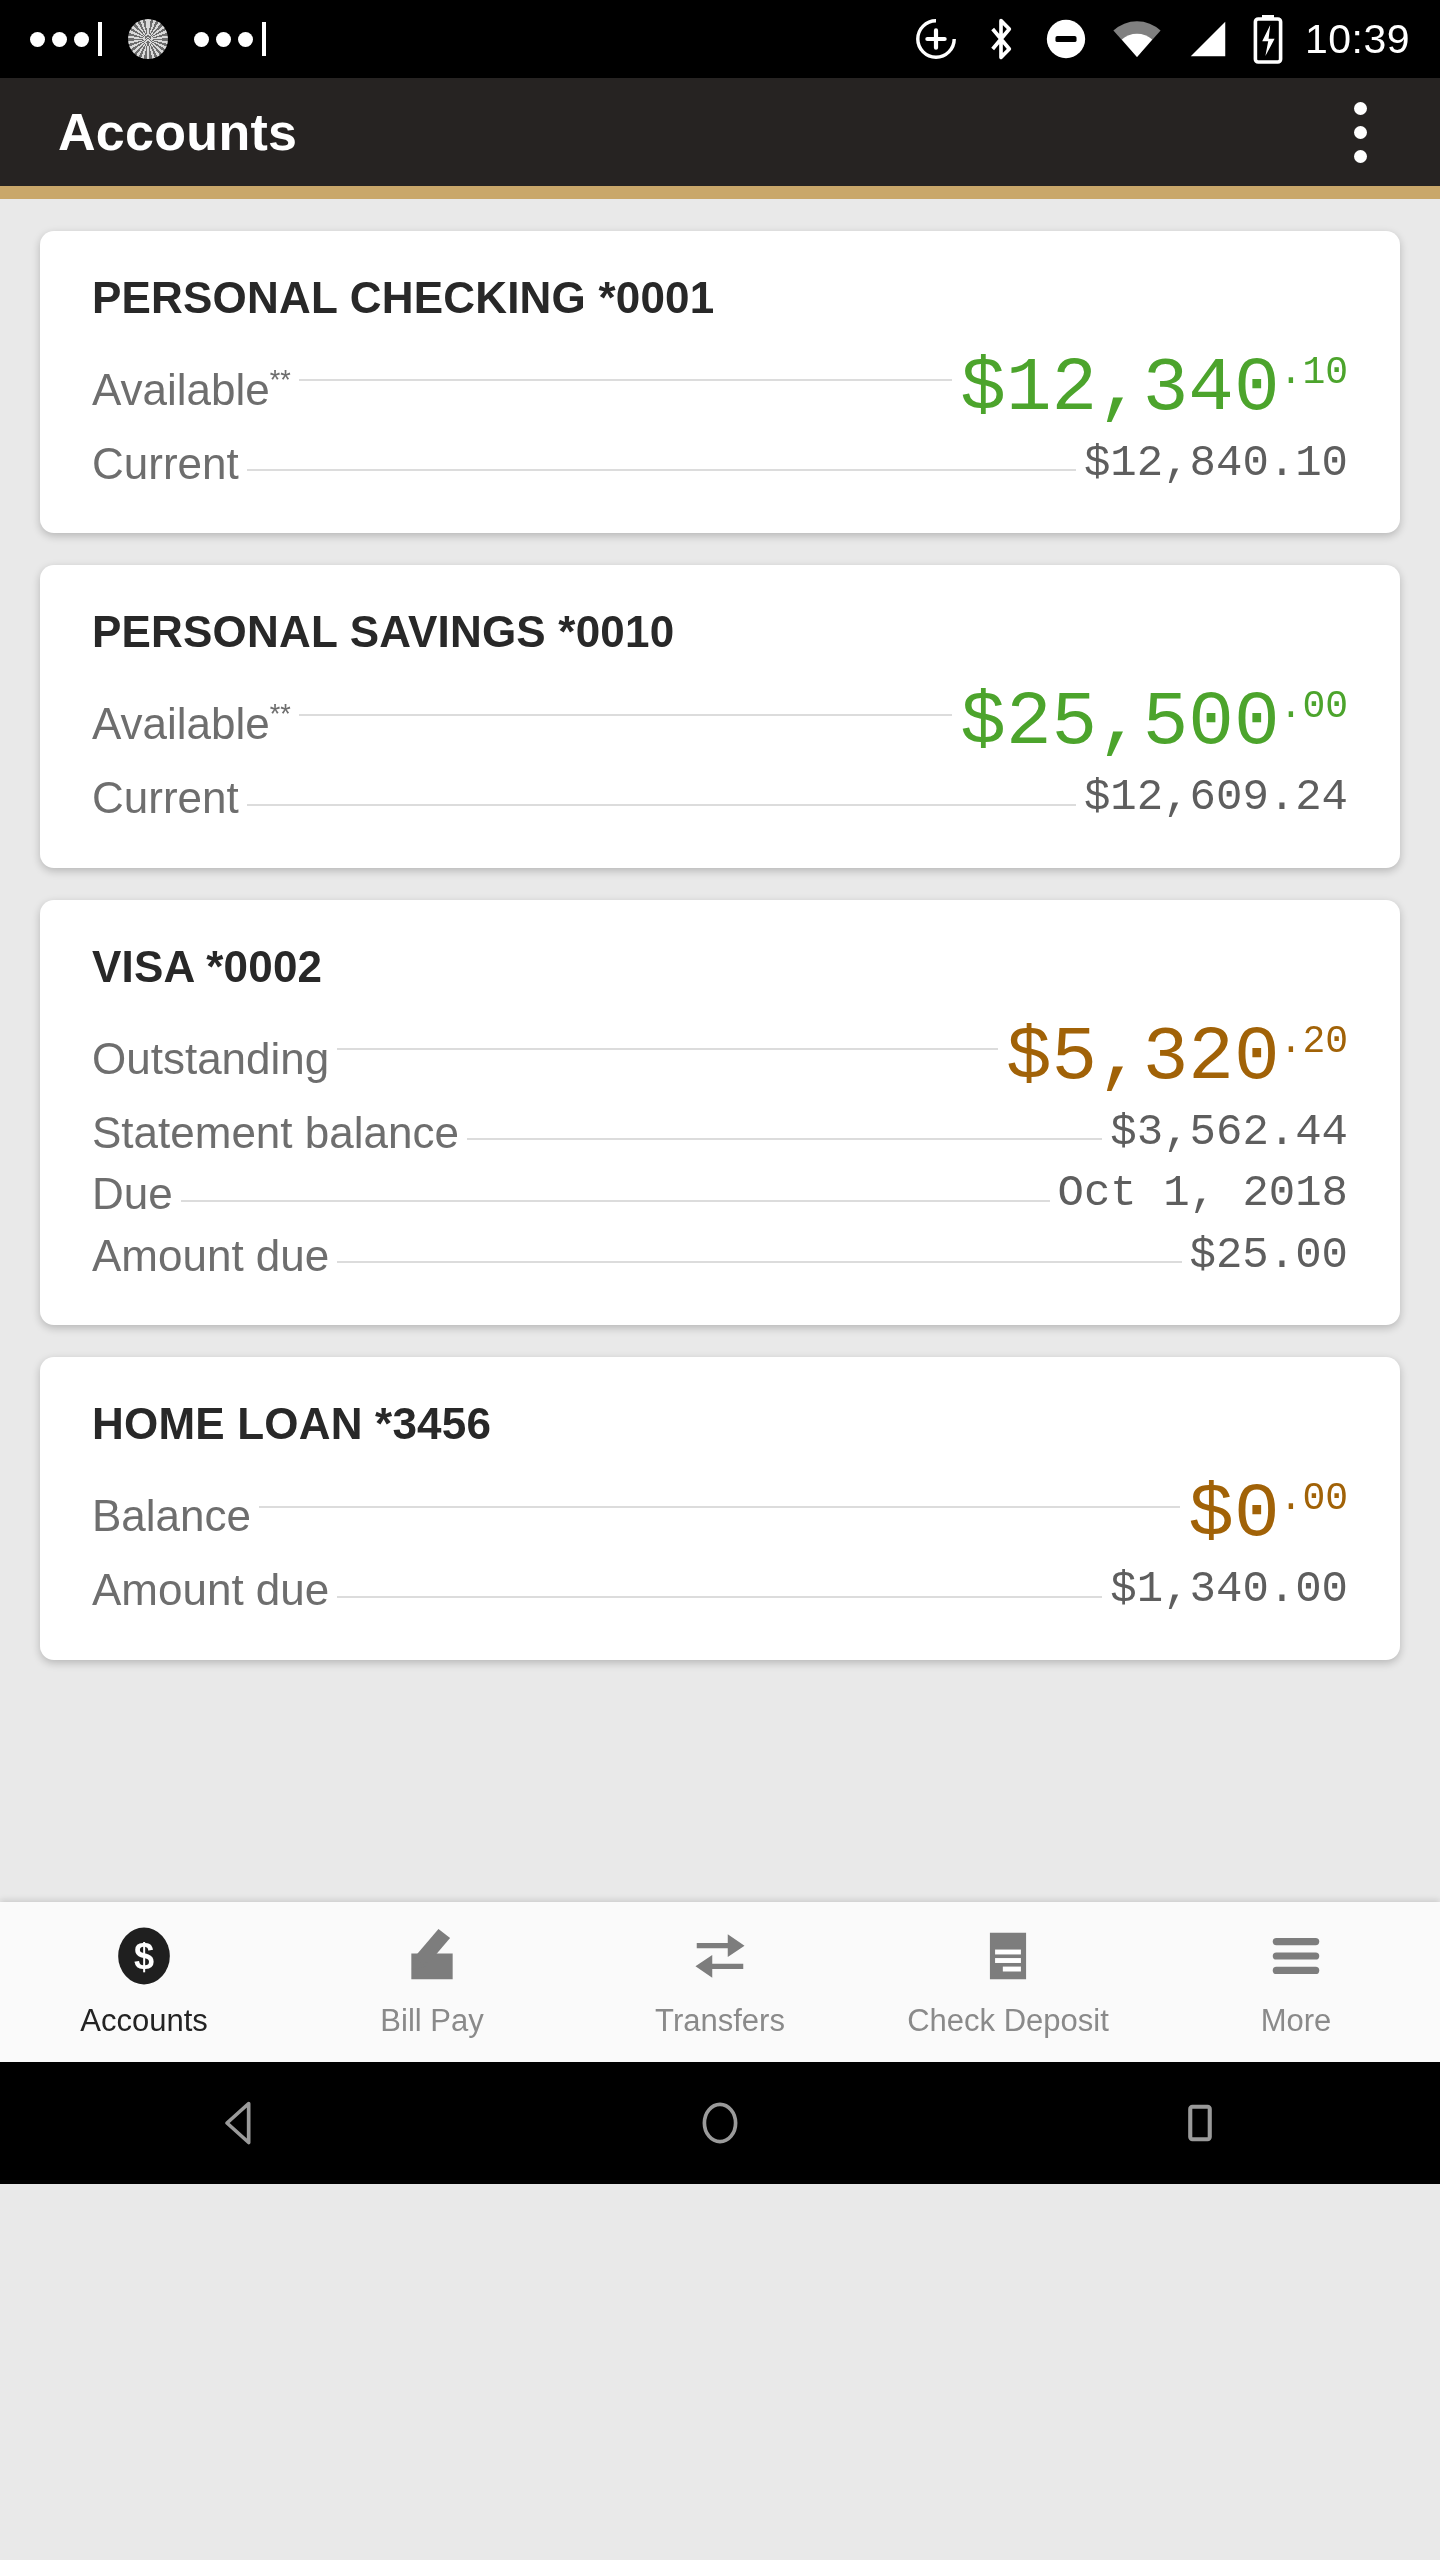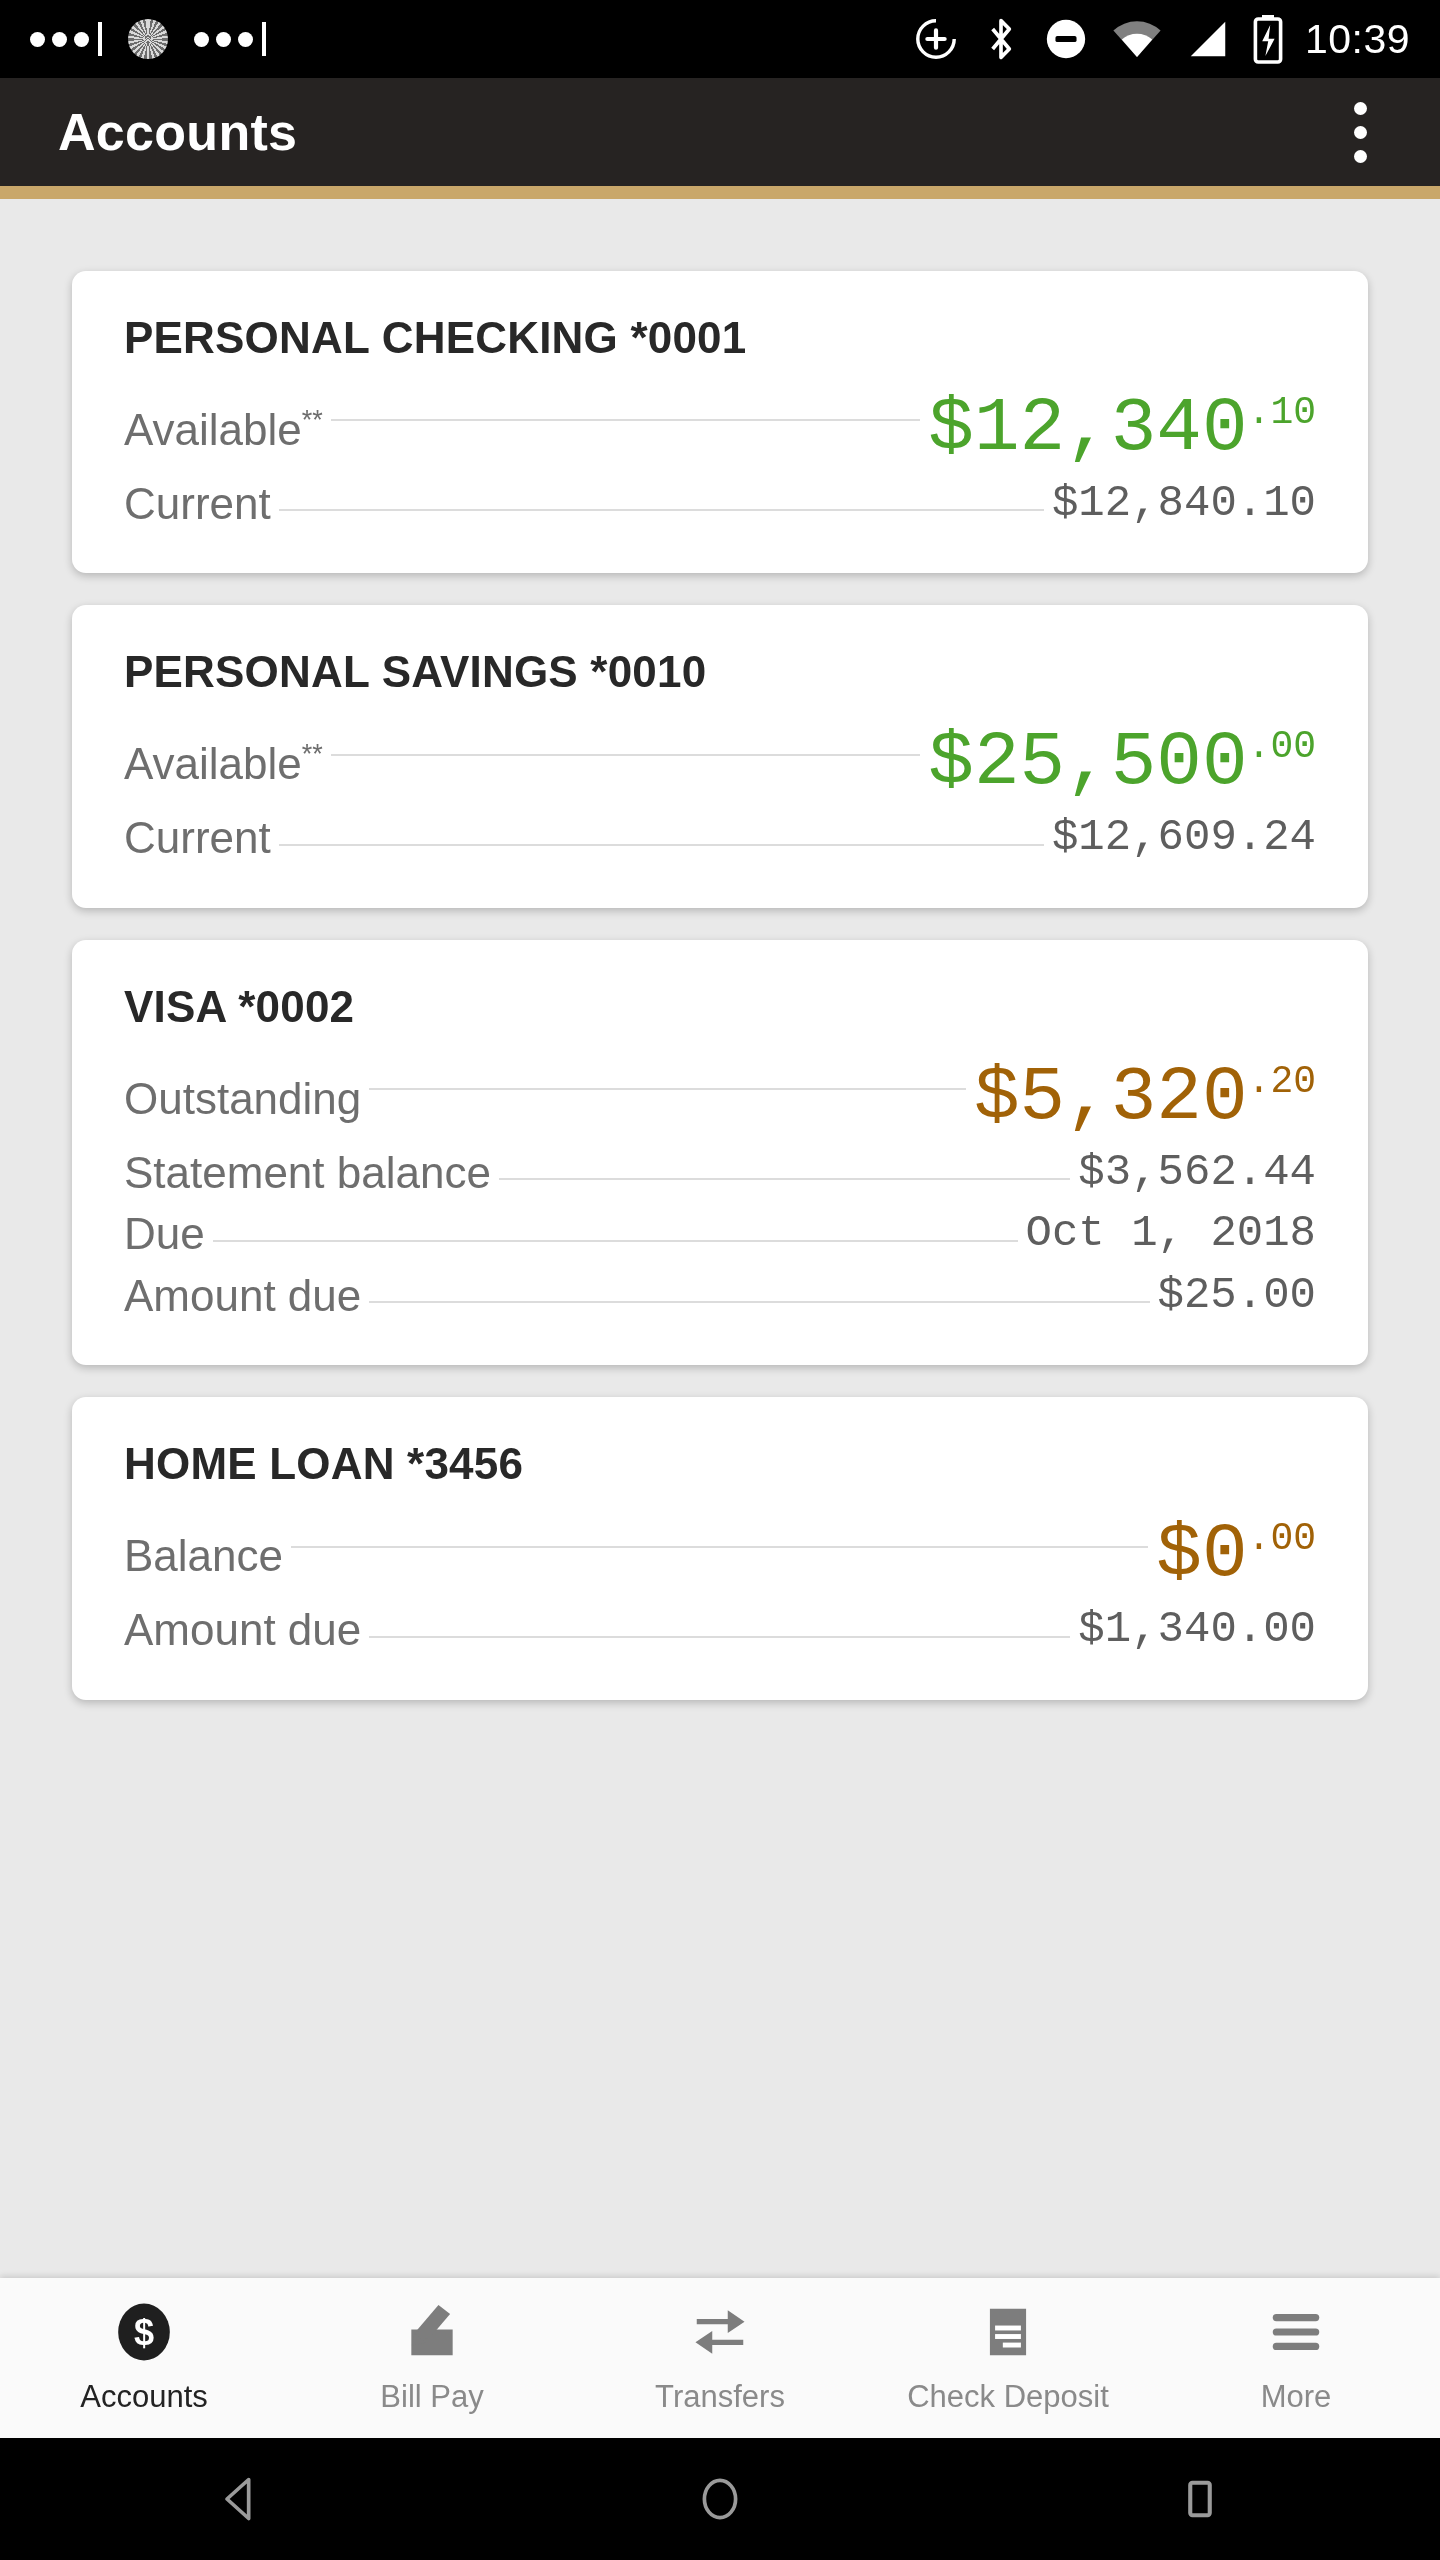--- a/index.html
+++ b/index.html
@@ -2,21 +2,21 @@
 <html><head>
 <meta charset="utf-8">
 <style>
   * { margin:0; padding:0; box-sizing:border-box; }
   html, body {
     width:1440px; height:2560px;
     background:#e9e9e9;
     font-family:"Liberation Sans", sans-serif;
     overflow:hidden;
   }
-  .phone { width:1440px; height:2560px; display:flex; flex-direction:column; position:relative; }
+  .phone { width:1440px; height:2184px; display:flex; flex-direction:column; position:relative; }
 
   
   .statusbar {
     height:78px; background:#000; flex:0 0 78px;
     display:flex; align-items:center; padding:0 30px;
     color:#fff;
   }
   .sb-left { display:flex; align-items:center; gap:26px; flex:1 1 auto; }
   .sb-right { display:flex; align-items:center; gap:22px; }
   .notif-group { display:flex; align-items:center; }
@@ -39,21 +39,21 @@
     padding:0 55px 0 58px;
   }
   .appbar-title { color:#fff; font-size:52px; font-weight:700; letter-spacing:.3px; }
   .kebab { display:flex; flex-direction:column; gap:11px; padding:14px 18px; cursor:pointer; }
   .kebab i { width:13px; height:13px; border-radius:50%; background:#fff; display:block; }
   .gold-bar { flex:0 0 13px; height:13px; background:#c9a76a; }
 
   
   .content {
     flex:1 1 auto; position:relative; overflow:hidden;
-    background:#e9e9e9; padding:0 72px;margin-top:40px;
+    background:#e9e9e9; padding:0 40px;
   }
   .card {
     background:#fff; border-radius:14px; margin-top:32px;
     padding:42px 52px 46px 52px;
     box-shadow:0 3px 9px rgba(0,0,0,.22);
   }
   .card-title {
     font-size:44px; font-weight:700; color:#282828;
     letter-spacing:.2px; margin-bottom:30px; white-space:nowrap;
   }

